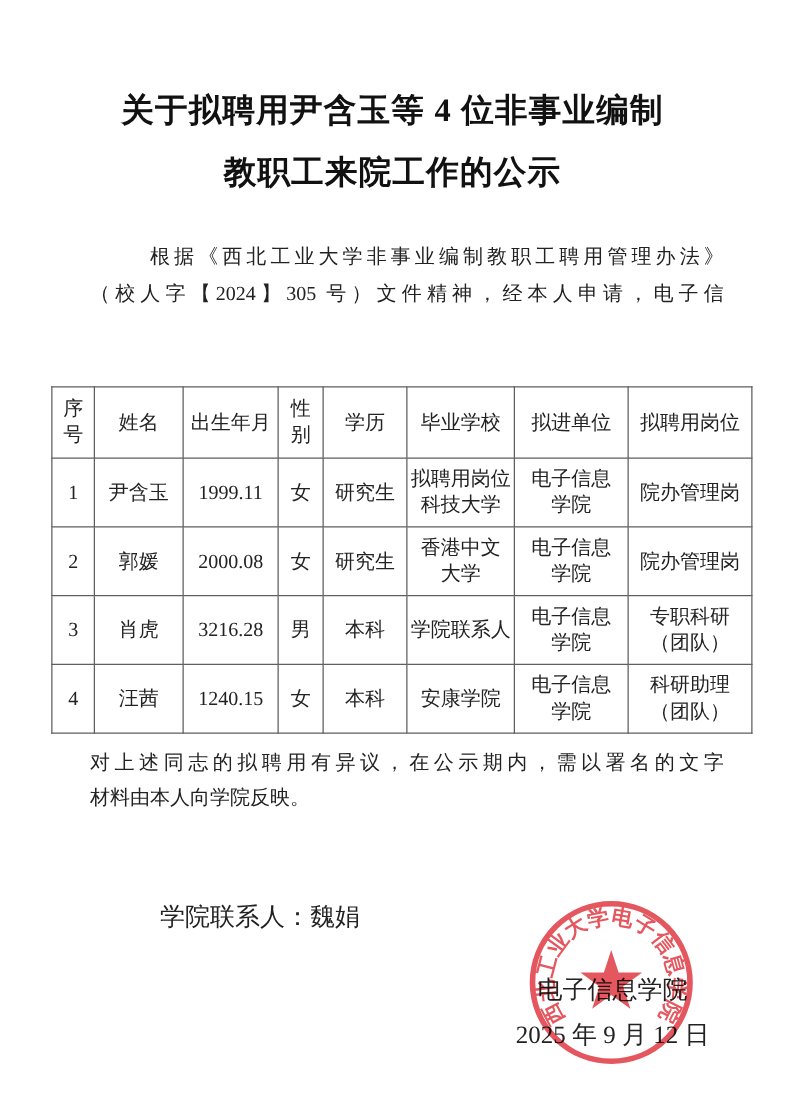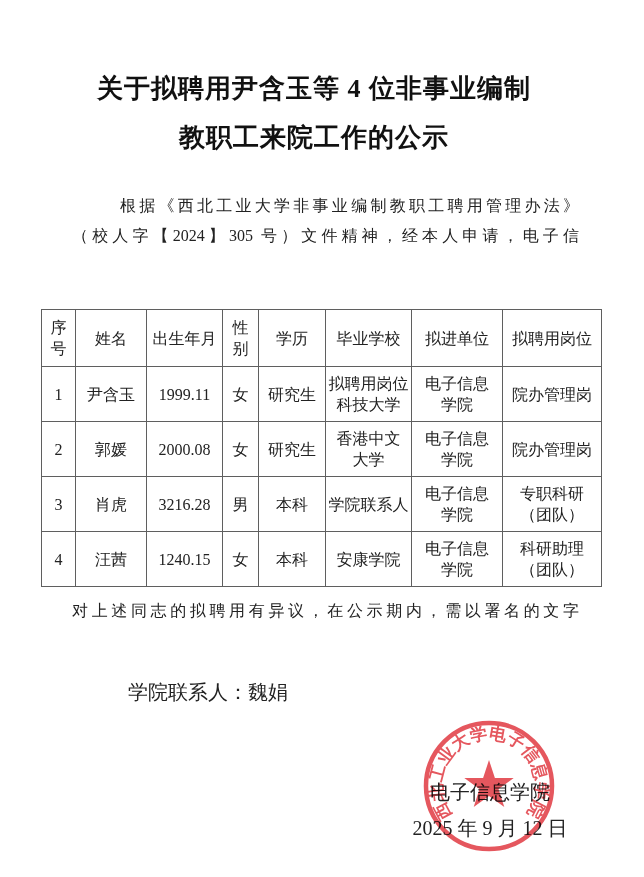--- a/index.html
+++ b/index.html
@@ -51,21 +51,21 @@
     color: #222;
     white-space: pre-line;
     line-height: 21px;
     padding: 2px 1px;
   }
   .applicants-table thead tr { height: 57px; }
   .applicants-table tbody tr { height: 55px; }
   
   .contact {
     position: absolute;
-    top: 678px; left: 128px;
+    top: 720px; left: 128px;
     font-size: 20px; line-height: 29px;
     color: #222;
   }
   
   .sign-block {
     position: absolute;
     top: 774px; left: 379px; width: 222px;
     text-align: center;
     font-size: 20px;
     line-height: 36px;
@@ -172,20 +172,21 @@
           <td>电子信息
 学院</td>
           <td>科研助理
 （团队）</td>
         </tr>
       </tbody>
   </table>
 
   <div class="para para-closing">
       <div class="tline">对上述同志的拟聘用有异议，在公示期内，需以署名的文字</div>
+      <div class="tline last">材料由本人向学院反映。</div>
     </div>
 
   <div class="contact">
     <div>学院联系人：魏娟</div>
   </div>
 
   <div class="sign-block">
     <div>电子信息学院</div>
     <div>2025 年 9 月 12 日</div>
   </div>

